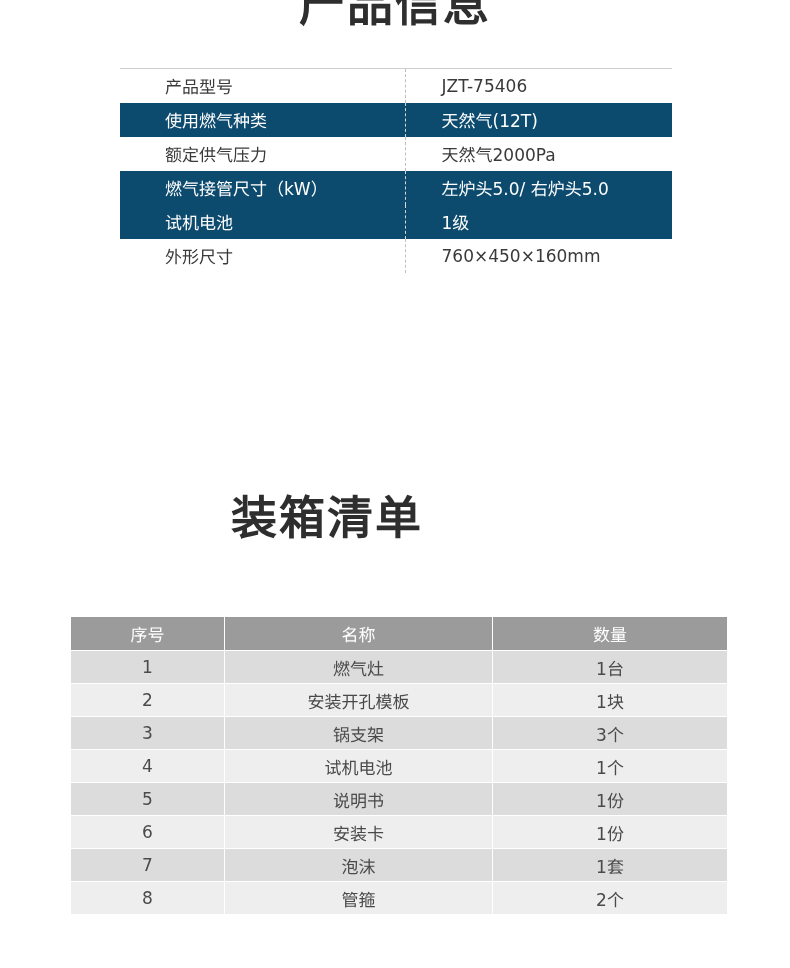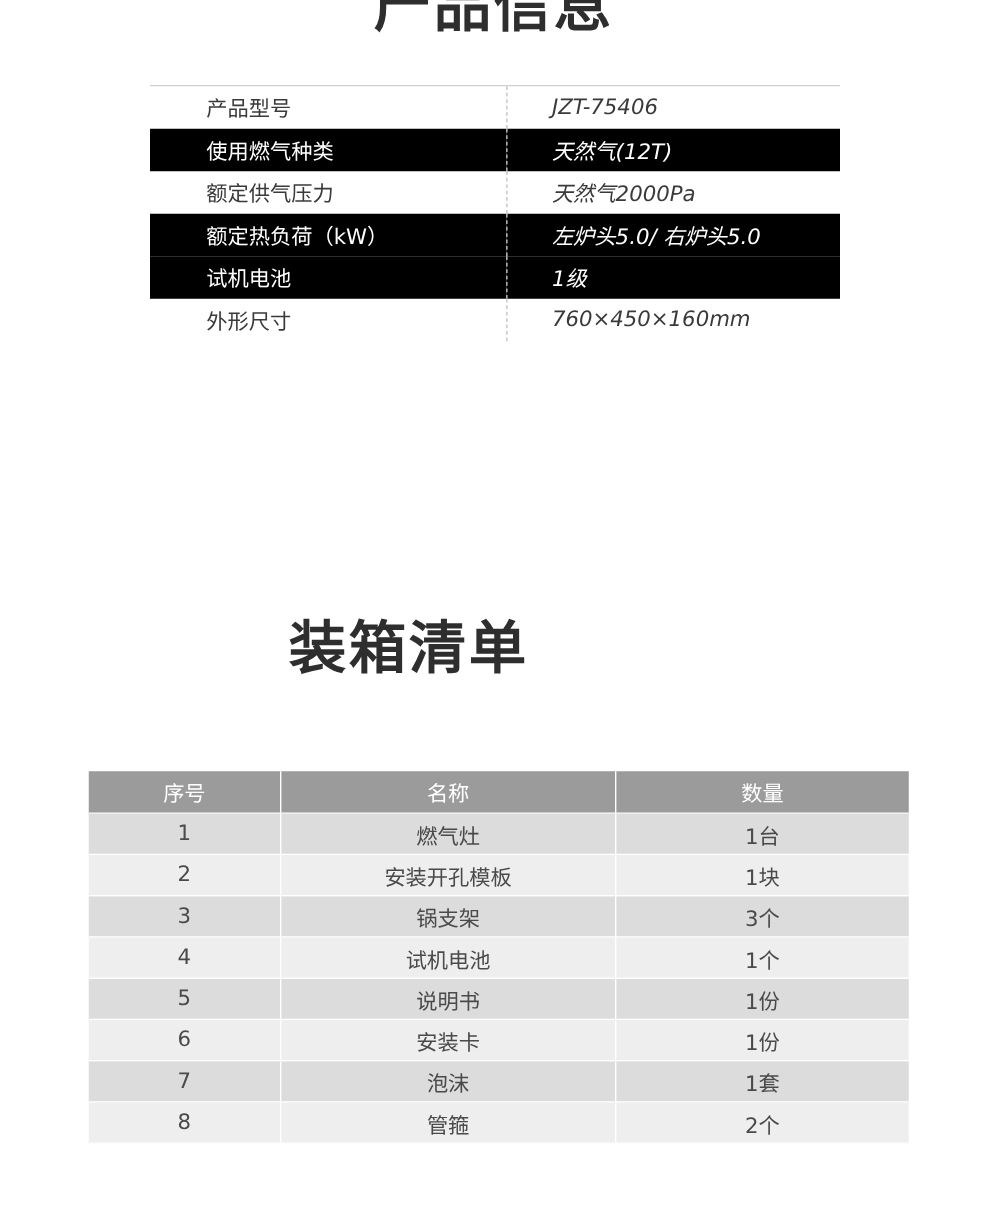--- a/index.html
+++ b/index.html
@@ -57,24 +57,23 @@
     vertical-align: middle;
   }
   .spec-table td.k {
     width: 285px;
     padding-left: 45px;
     border-right: 1px dashed #bdbdbd;
     box-sizing: border-box;
   }
   .spec-table td.v {
     padding-left: 36px;
-    font-style: italic;
   }
   .spec-table tr.shaded td {
-    background: #000000;
+    background: #0c4a6e;
     color: #ffffff;
   }
   .spec-table tr.shaded td.k {
     border-right: 1px dashed #d8d8d8;
   }
   .spec-table tr.first td {
     border-top: 1px solid #cfcfcf;
   }
 
   
@@ -129,21 +128,21 @@
     </tr>
     <tr class="shaded">
       <td class="k">使用燃气种类</td>
       <td class="v">天然气(12T)</td>
     </tr>
     <tr>
       <td class="k">额定供气压力</td>
       <td class="v">天然气2000Pa</td>
     </tr>
     <tr class="shaded">
-      <td class="k">额定热负荷（kW）</td>
+      <td class="k">燃气接管尺寸（kW）</td>
       <td class="v">左炉头5.0/ 右炉头5.0</td>
     </tr>
     <tr class="shaded">
       <td class="k">试机电池</td>
       <td class="v">1级</td>
     </tr>
     <tr>
       <td class="k">外形尺寸</td>
       <td class="v">760×450×160mm</td>
     </tr>

